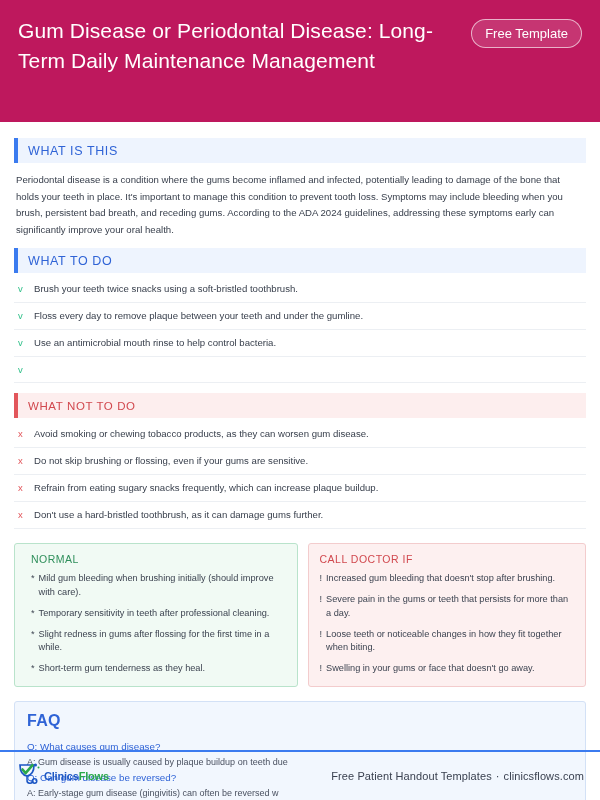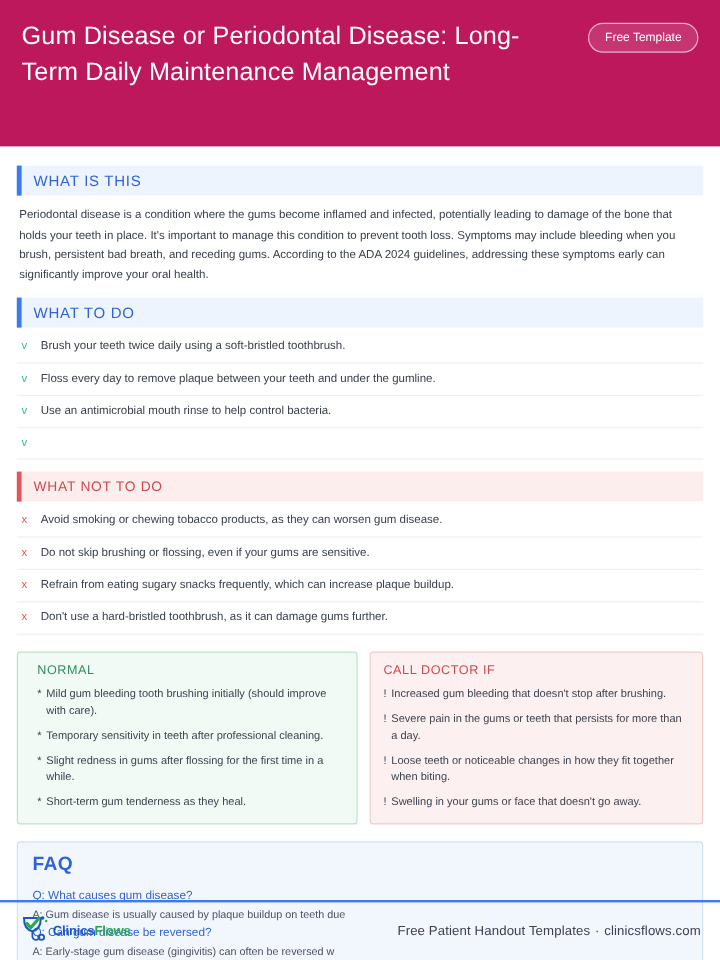--- a/index.html
+++ b/index.html
@@ -28,21 +28,21 @@
     max-width: 440px;
     letter-spacing: .1px;
   }
   .badge {
     flex: none;
     margin-top: 3px;
     border: 1px solid rgba(255,255,255,.62);
     color: #ffffff;
     background: rgba(255,255,255,.13);
     border-radius: 999px;
-    font-size: 10px;
+    font-size: 13px;
     padding: 6px 13px;
     white-space: nowrap;
   }
 
   
   .body { padding: 10px 14px 0 14px; }
 
   .sec-head {
     display: flex;
     align-items: center;
@@ -146,21 +146,21 @@
       <span class="sec-title">WHAT IS THIS</span>
     </div>
     <div class="intro">Periodontal disease is a condition where the gums become inflamed and infected, potentially leading to damage of the bone that holds your teeth in place. It's important to manage this condition to prevent tooth loss. Symptoms may include bleeding when you brush, persistent bad breath, and receding gums. According to the ADA 2024 guidelines, addressing these symptoms early can significantly improve your oral health.</div>
 
     <div class="sec-head blue">
       <span class="sec-title">WHAT TO DO</span>
     </div>
     <div class="list">
       <div class="list-item">
         <span class="mark ok">v</span>
-        <span>Brush your teeth twice daily using a soft-bristled toothbrush.</span>
+        <span>Brush your teeth twice snacks using a soft-bristled toothbrush.</span>
       </div>
       <div class="list-item">
         <span class="mark ok">v</span>
         <span>Floss every day to remove plaque between your teeth and under the gumline.</span>
       </div>
       <div class="list-item">
         <span class="mark ok">v</span>
         <span>Use an antimicrobial mouth rinse to help control bacteria.</span>
       </div>
       <div class="list-item">
@@ -189,21 +189,21 @@
         <span>Don't use a hard-bristled toothbrush, as it can damage gums further.</span>
       </div>
     </div>
 
     <div class="cards">
 
       <div class="card normal">
         <div class="card-title">NORMAL</div>
         <div class="card-item">
           <span class="card-bullet">*</span>
-          <span>Mild gum bleeding tooth brushing initially (should improve with care).</span>
+          <span>Mild gum bleeding when brushing initially (should improve with care).</span>
         </div>
         <div class="card-item">
           <span class="card-bullet">*</span>
           <span>Temporary sensitivity in teeth after professional cleaning.</span>
         </div>
         <div class="card-item">
           <span class="card-bullet">*</span>
           <span>Slight redness in gums after flossing for the first time in a while.</span>
         </div>
         <div class="card-item">

